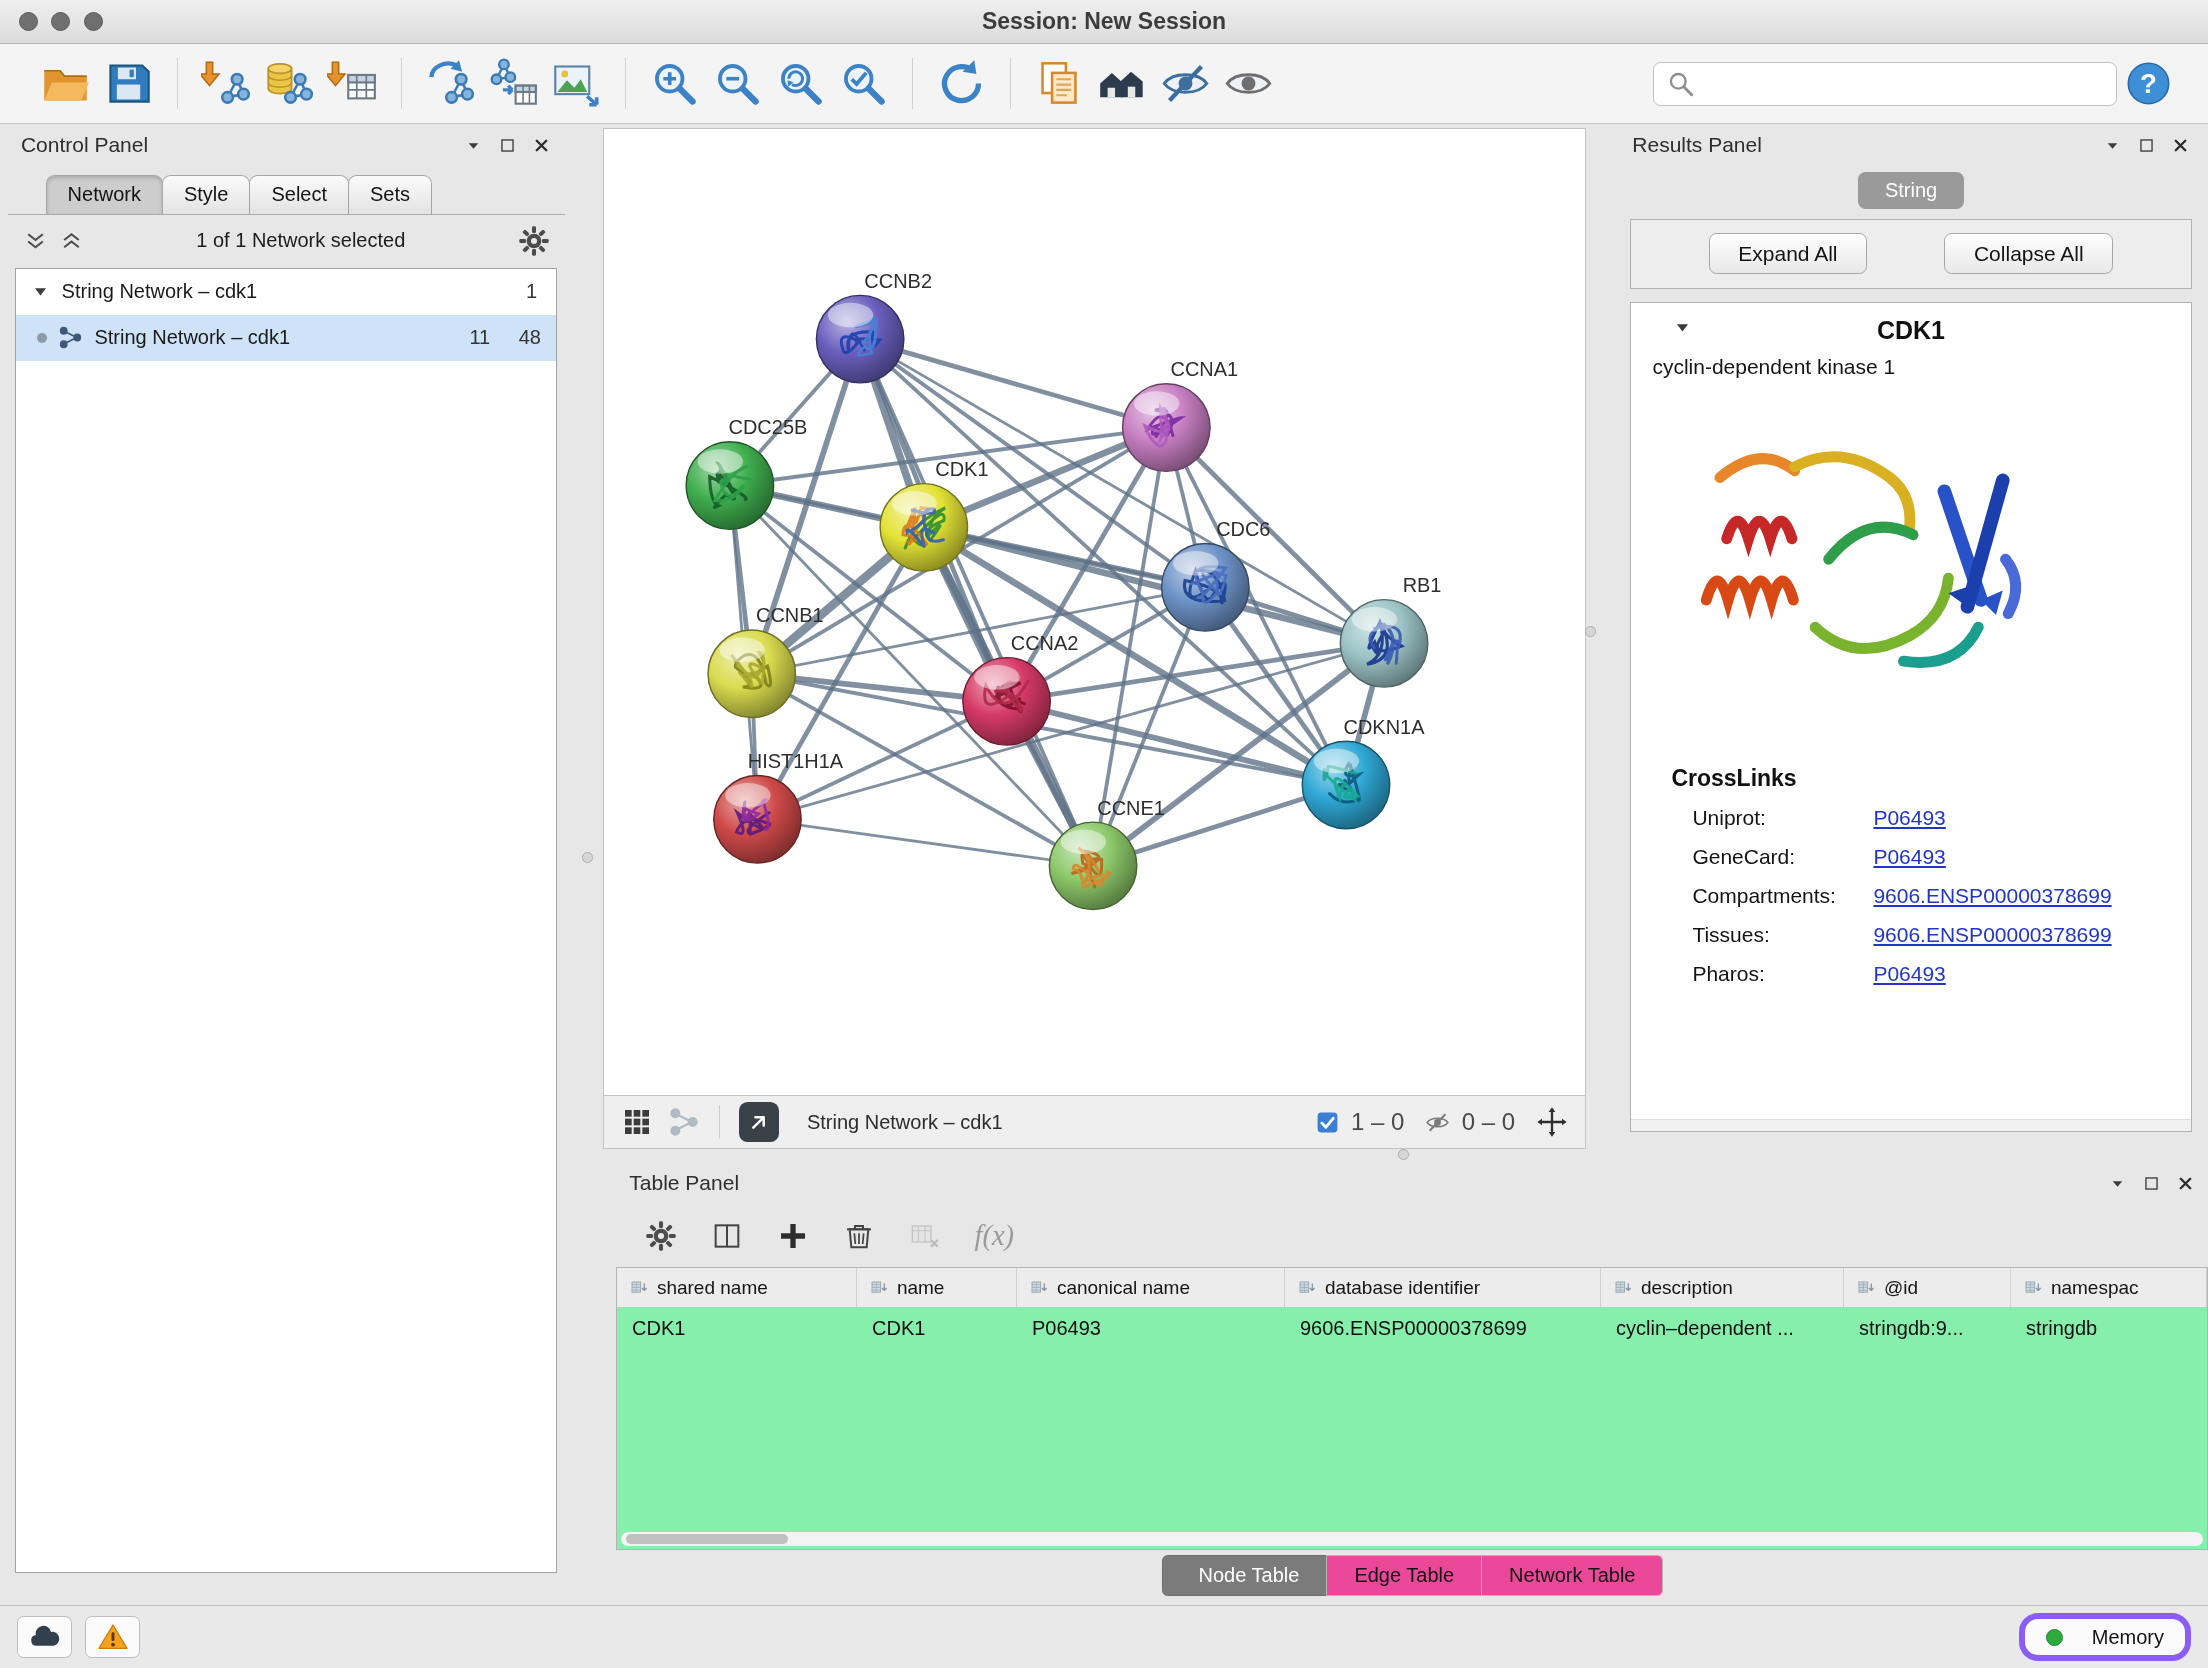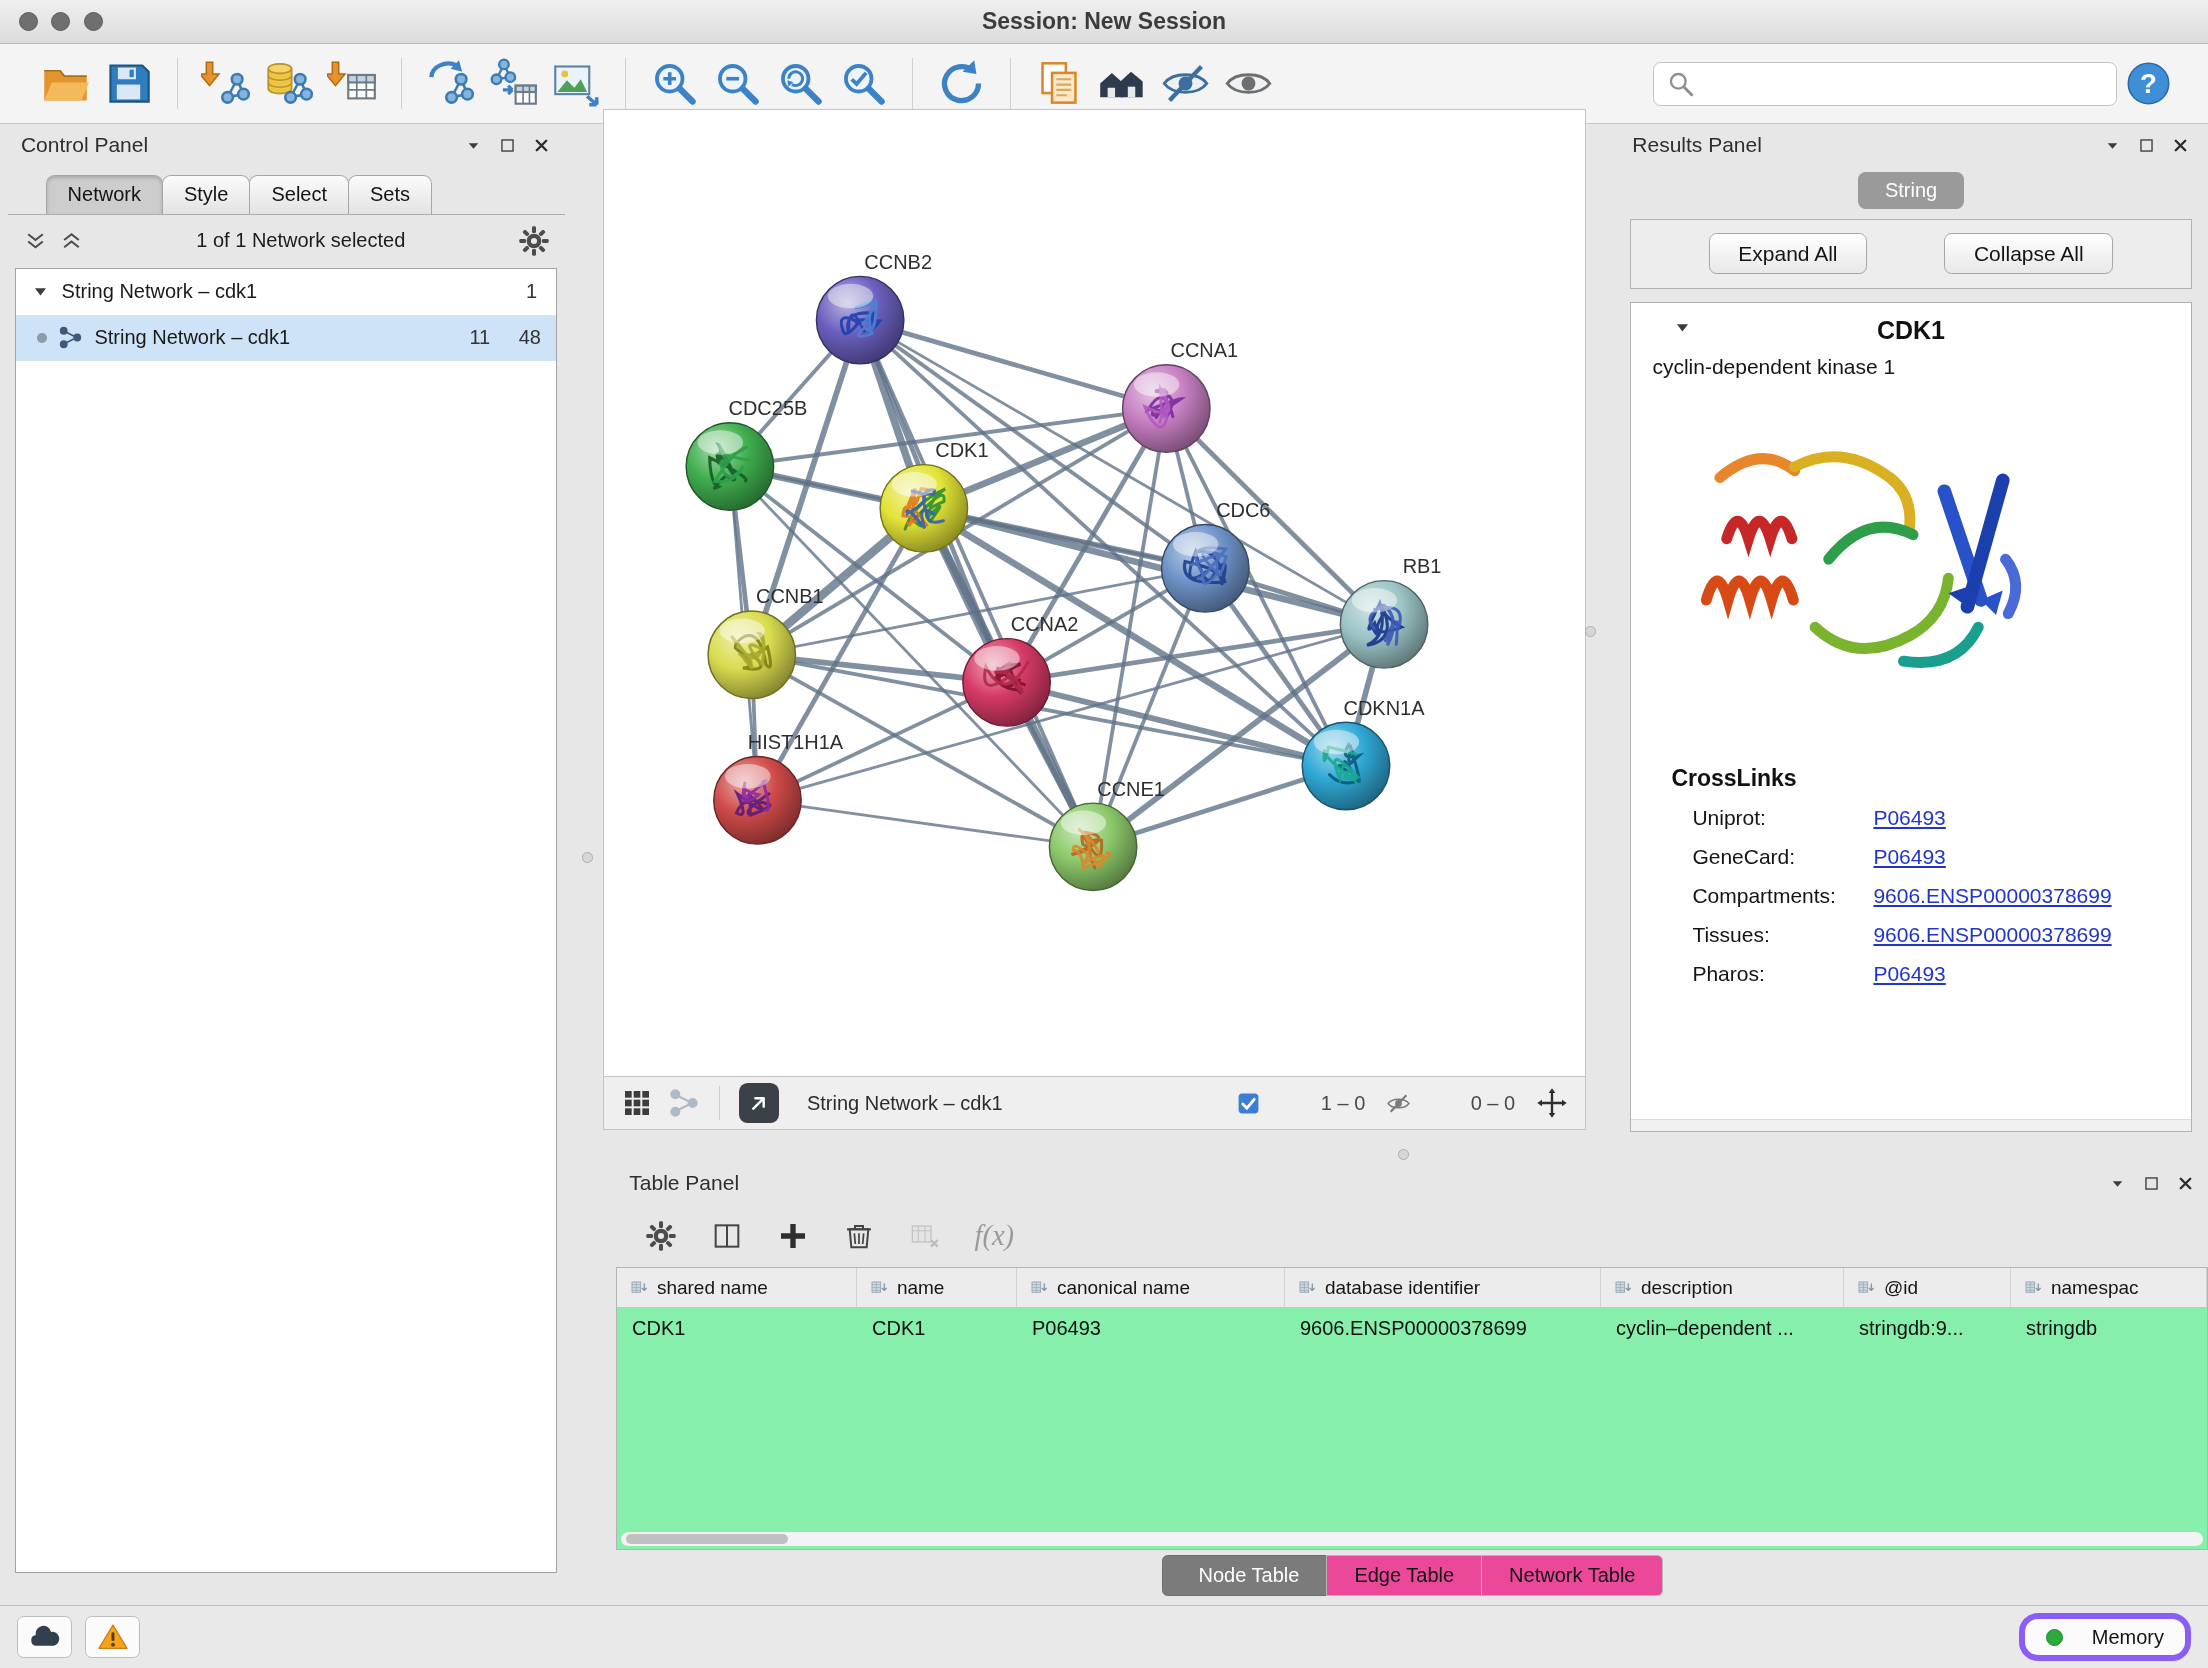--- a/index.html
+++ b/index.html
@@ -46,30 +46,30 @@
   .cp-tree { flex:1; margin:1.9px 7.6px 7.6px; background:#fff; border:1px solid #a2a2a2; overflow:hidden; }
   .tree-row { height:46px; display:flex; align-items:center; font-size:20px; color:#1a1a1a; cursor:pointer; }
   .tree-row.root { padding-left:15px; gap:11.4px; }
   .tree-row.child { padding-left:21px; gap:11.4px; }
   .tree-row.selected { background:#cfe3f8; }
   .tree-count { margin-left:auto; padding-right:19px; color:#333; }
   .tree-nums { margin-left:auto; display:flex; gap:28.5px; padding-right:15px; color:#333; }
   .tree-dot { width:9.5px; height:9.5px; border-radius:50%; background:#8e9ca8; }
 
   
-  .network-area { position:absolute; left:603px; top:109px; width:983px; }
+  .network-area { position:absolute; left:603px; top:128px; width:983px; }
   .network-view { width:983px; height:968px; background:#fff; border:1px solid #c4c4c4; cursor:default; }
   .node-label { font-family:"Liberation Sans", sans-serif; font-size:21px; font-weight:500; }
   .network-footer { width:983px; height:53px; background:#efefef; border:1px solid #c4c4c4; border-top:none;
     display:flex; align-items:center; padding:0 17px; gap:15px; }
   .nf-sep { width:1px; height:34px; background:#cdcdcd; margin:0 3.8px; }
   .nf-darkbtn { width:40px; height:40px; background:#3a4148; border-radius:8.6px; display:flex; align-items:center; justify-content:center; cursor:pointer; }
   .nf-title { font-size:20px; color:#2c2c2c; margin-left:13.3px; }
   .nf-right { margin-left:auto; display:flex; align-items:center; gap:11.4px; }
-  .nf-num { font-size:20px; color:#4a4a4a; margin-right:9.5px;margin-left:48px; }
+  .nf-num { font-size:24px; color:#4a4a4a; margin-right:9.5px; }
 
   
   .results-panel { position:absolute; left:1619px; top:124px; width:584px; height:1008px; display:flex; flex-direction:column; }
   .rp-tabrow { height:49px; display:flex; justify-content:center; align-items:center; }
   .rp-tab { background:#9a9a9a; color:#fff; font-size:20px; padding:6.7px 27px; border-radius:7.6px; cursor:pointer; }
   .rp-btnrow { margin:3.8px 11.4px 0; border:1px solid #b2b2b2; background:#ededed; padding:13.3px 0;
     display:flex; justify-content:space-evenly; }
   .rp-btn { background:linear-gradient(#ffffff,#e8e8e8); border:1px solid #a6a6a6; border-radius:7.6px;
     padding:7.6px 28.5px; font-size:21px; color:#141414; cursor:pointer; }
   .rp-card { margin:13.3px 11.4px 0; border:1px solid #b2b2b2; background:#fff; flex:1; display:flex; flex-direction:column; overflow:hidden; }

